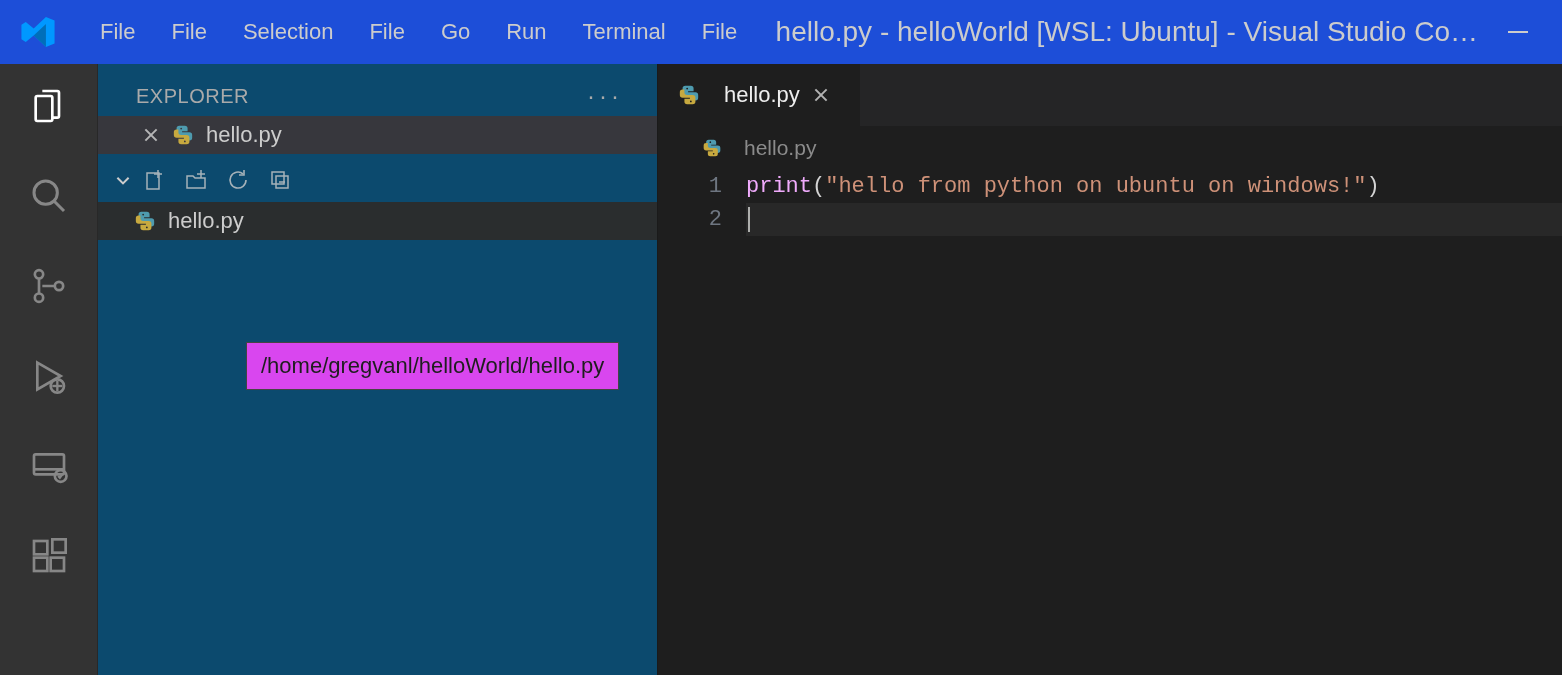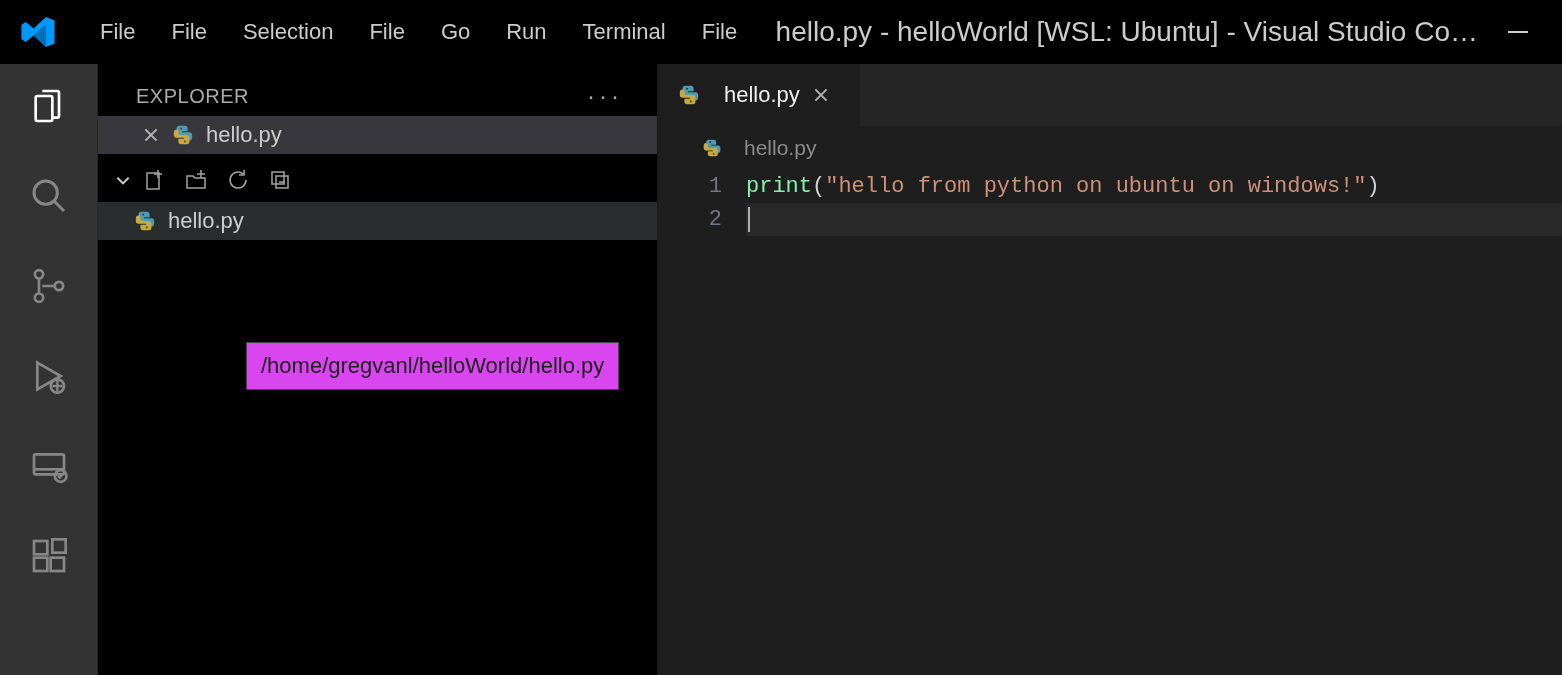--- a/index.html
+++ b/index.html
@@ -8,21 +8,21 @@
   height: 675px;
   background: #1e1e1e;
   font-family: -apple-system, "Segoe UI", sans-serif;
   color: #ccc;
   overflow: hidden;
   position: relative;
 }
 
 .titlebar {
   height: 64px;
-  background: #000000;
+  background: #1d4ed8;
   display: flex;
   align-items: center;
   padding: 0 14px;
 }
 .logo { width: 36px; height: 36px; margin-right: 26px; margin-left: 6px;}
 .menu { display: flex; gap: 0; }
 .menu-item {
   padding: 0 18px;
   font-size: 22px;
   color: #ccc;
@@ -57,21 +57,21 @@
 }
 .activity-item { width: 40px; height: 40px; cursor: pointer; opacity: .55; }
 .activity-item.active { opacity: 1; position: relative;}
 .activity-item.active::before {
   content: ""; position: absolute; left: -29px; top: -14px;
   width: 3px; height: 70px; background: #fff;
 }
 
 .sidebar {
   width: 560px;
-  background: #000000;
+  background: #0c4a6e;
   display: flex;
   flex-direction: column;
   border-right: 1px solid #1a1a1a;
 }
 .sidebar-header {
   display: flex; align-items: center; justify-content: space-between;
   padding: 18px 24px 6px 38px;
   font-size: 20px; color: #aaa; letter-spacing: .5px;
 }
 .ellipsis { font-size: 24px; letter-spacing: 4px; padding-right: 10px; cursor: pointer;}
@@ -129,21 +129,21 @@
 }
 .code-area { display: flex; font-family: Consolas, "Courier New", monospace; font-size: 22px; }
 .gutter {
   width: 88px; text-align: right; color: #6e7681; padding-right: 24px;
   user-select: none;
 }
 .gutter div { height: 33px; line-height: 33px; }
 .code-lines { flex: 1; }
 .code-lines div { height: 33px; line-height: 33px; white-space: pre; }
 .code-lines div.current { background: #282828; }
-.tok-fn { color: #86efac; text-align: right; }
+.tok-fn { color: #f0abfc; text-align: right; }
 .tok-punc { color: #d4d4d4; }
 .tok-str { color: #ce9178; }
 .cursor {
   display: inline-block; width: 2px; height: 25px;
   background: #aeafad; vertical-align: middle; margin-left: 2px;
 }
 </style>
 </head>
 <body>
 

